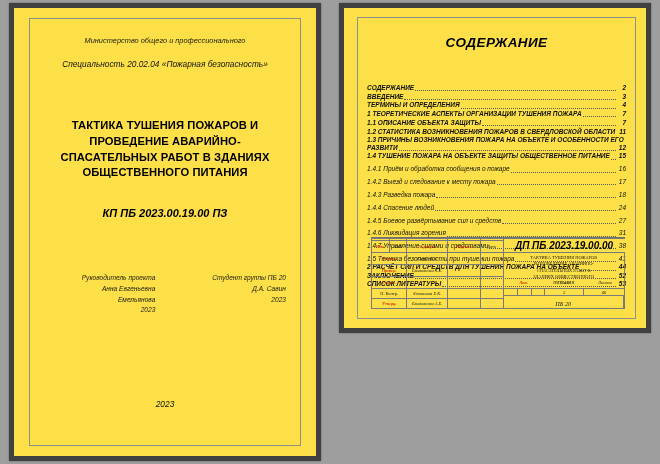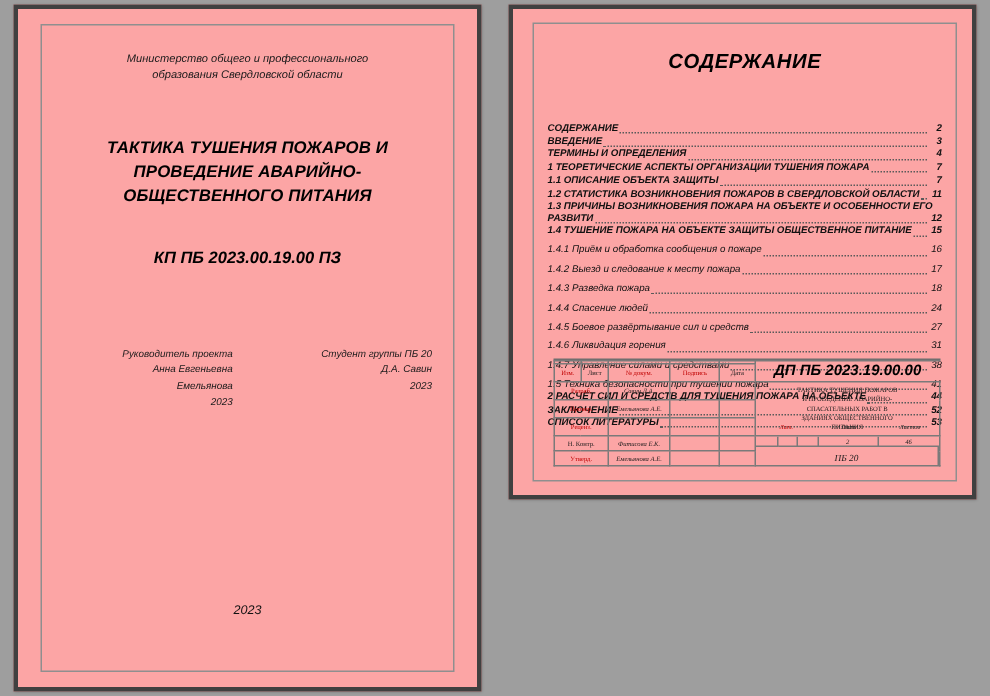--- a/index.html
+++ b/index.html
@@ -14,22 +14,22 @@
     position: relative;
     width: 660px; height: 464px;
     background: #9e9e9e;
     display: flex;
     justify-content: space-between;
     align-items: flex-start;
   }
 
   .page {
     position: relative;
-    background: #fca5a5;
-    border: 3px solid #404040;
+    background: #fde047;
+    border: 5px solid #404040;
     box-shadow: 0 0 2px rgba(0,0,0,0.35);
   }
   #page-left {
     width: 312px; height: 458px;
     margin: 3px 0 0 9px;
   }
   #page-right {
     width: 312px; height: 330px;
     margin: 3px 9px 0 0;
   }
@@ -56,26 +56,25 @@
   .institute {
     text-align: center;
     font-style: italic;
     font-size: 8.3px;
     line-height: 1.6;
     color: #111;
     margin-top: 12px;
   }
   .doc-title {
     text-align: center;
-    font-style: italic;
     font-weight: bold;
     font-size: 11.2px;
     line-height: 1.42;
     color: #000;
-    margin-top: 36px;
+    margin-top: 46px;
     letter-spacing: 0.1px;
   }
   .note-kind {
     text-align: center;
     font-family: "Liberation Serif", serif;
     font-size: 10.2px;
     color: #000;
     margin-top: 27px;
     letter-spacing: 0.2px;
   }
@@ -228,29 +227,30 @@
 <body>
 
 <div id="workspace">
 
   <div class="page" id="page-left">
     <div class="title-frame">
       <div class="tp-inner">
 
         <div class="ministry">
           <div>Министерство общего и профессионального</div>
-          <div>образования Свердловской области</div>
         </div>
 
         <div class="institute">
+          <div>Специальность 20.02.04 «Пожарная безопасность»</div>
         </div>
 
         <div class="doc-title">
           <div>ТАКТИКА ТУШЕНИЯ ПОЖАРОВ И</div>
           <div>ПРОВЕДЕНИЕ АВАРИЙНО-</div>
+          <div>СПАСАТЕЛЬНЫХ РАБОТ В ЗДАНИЯХ</div>
           <div>ОБЩЕСТВЕННОГО ПИТАНИЯ</div>
         </div>
 
 
         <div class="doc-code">КП ПБ 2023.00.19.00 ПЗ</div>
 
         <div class="sign-block">
           <div class="sign-left">
             <div>Руководитель проекта</div>
             <div>Анна Евгеньевна</div>

